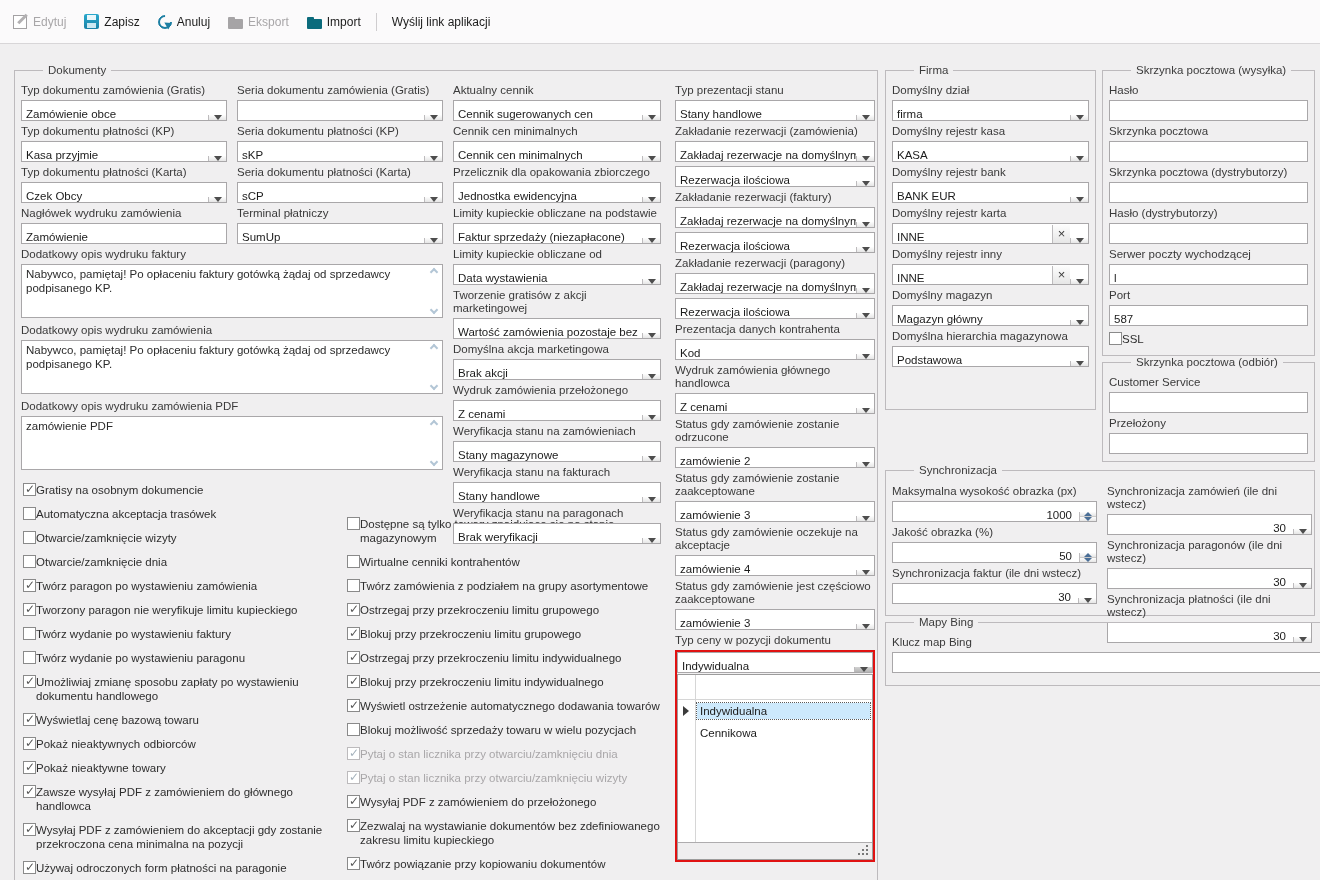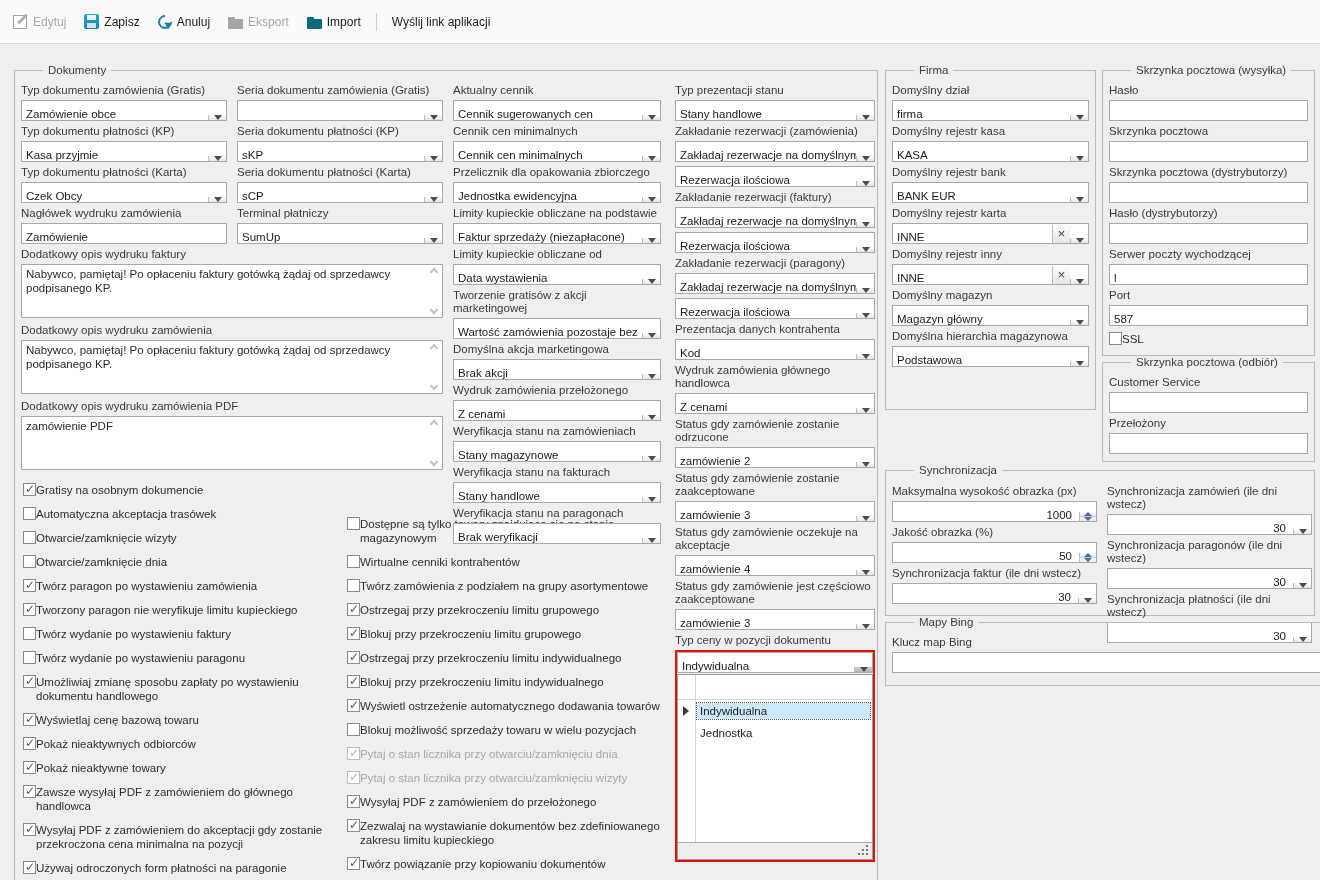--- a/index.html
+++ b/index.html
@@ -689,21 +689,21 @@
           <div class="dd-panel">
             <div class="gut-line"></div>
             <div class="dd-head"></div>
             <div class="dd-list">
                 <div class="dd-item sel">
     <i class="ptr"></i>
     <span class="dd-txt">Indywidualna</span>
   </div>
                 <div class="dd-item">
 
-    <span class="dd-txt">Jednostka</span>
+    <span class="dd-txt">Cennikowa</span>
   </div>
               </div>
             <div class="dd-status">
               <span class="grip"></span>
             </div>
           </div>
         </div>
       </div>
     </div>
   </div>

